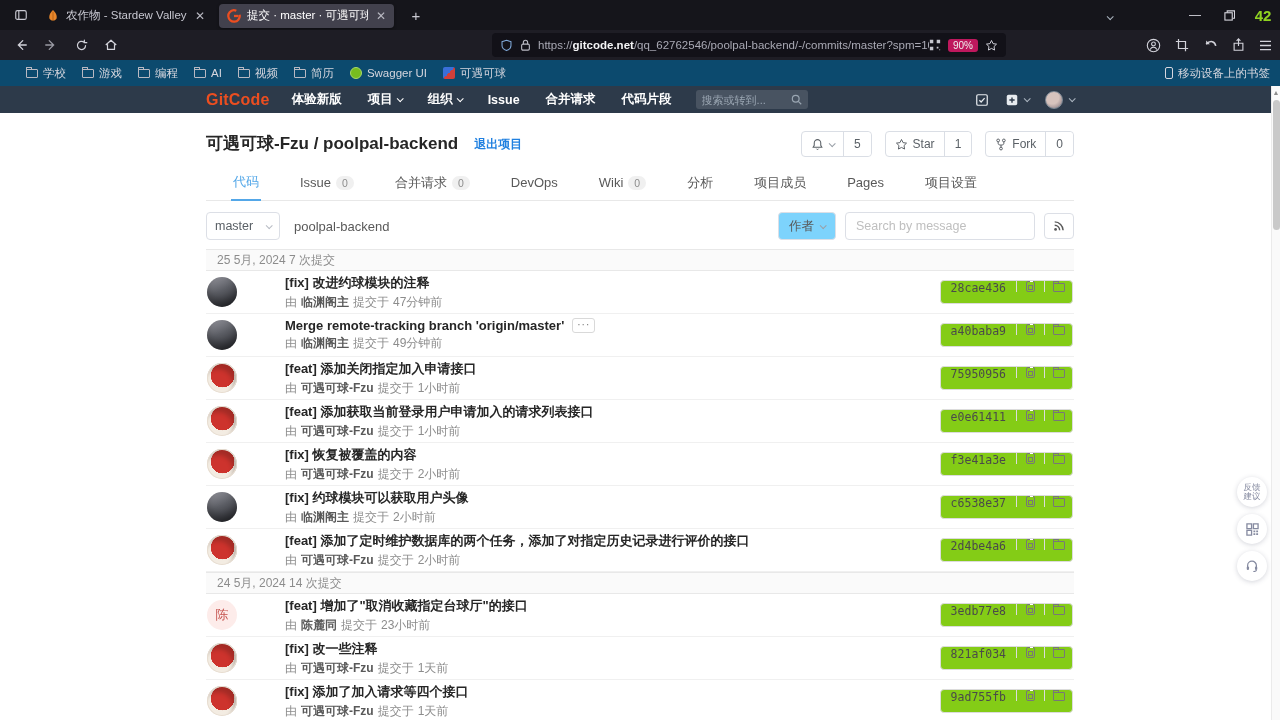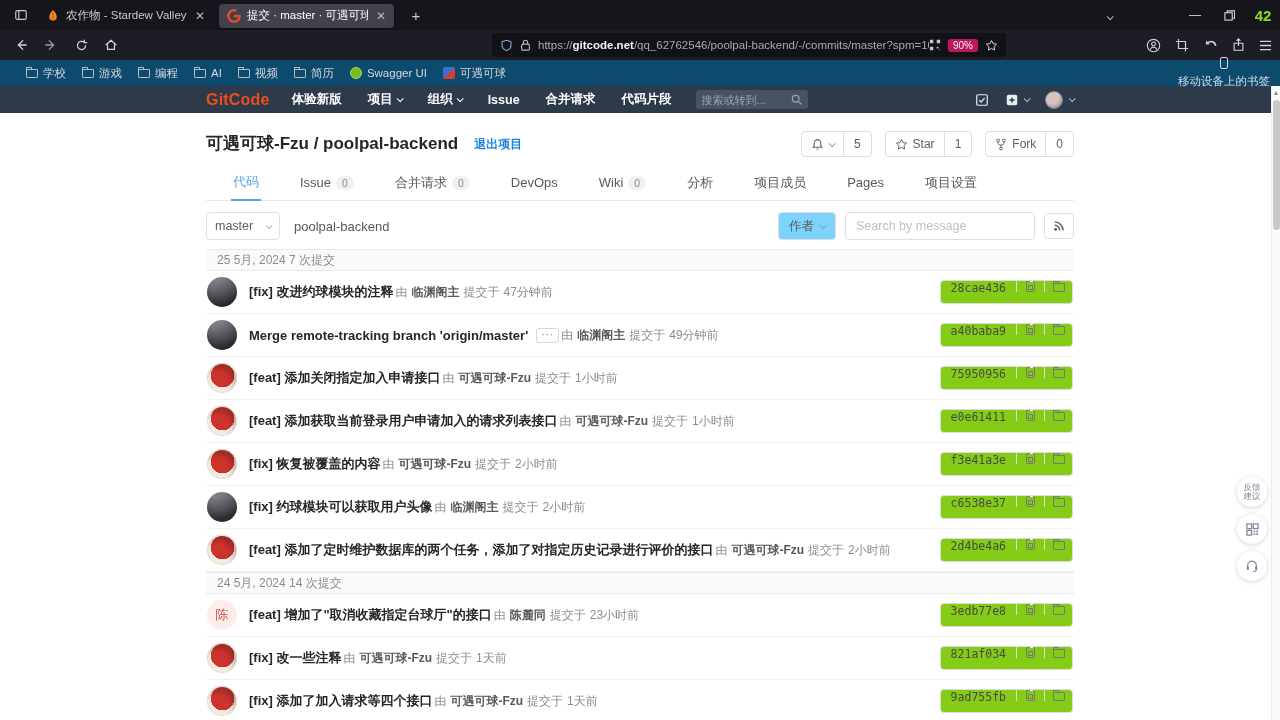--- a/index.html
+++ b/index.html
@@ -29,21 +29,21 @@
   .url-text b { color:#f4f4f6; font-weight:700; }
   .zoom-badge { background:#be185d; color:#eee; font-size:10px; border-radius:3px; padding:1px 5px; margin:0 7px; }
   .nav-right { position:absolute; right:8px; display:flex; align-items:center; gap:14px; color:#d2d2da; }
 
   .bookmarksbar { height:26px; background:#0c4a6e; display:flex; align-items:center; padding:0 26px; color:#d6d6de; font-size:11.5px; position:relative; }
   .bm { display:flex; align-items:center; gap:5px; margin-right:16px; }
   .bm-folder { width:12px; height:9px; border:1px solid #b9b9c2; border-radius:1px; position:relative; margin-top:1px; }
   .bm-folder::before { content:""; position:absolute; top:-3px; left:-1px; width:4px; height:2px; border:1px solid #b9b9c2; border-bottom:none; border-radius:1px 1px 0 0; }
   .swagger-ic { width:12px; height:12px; border-radius:50%; background:#77bc1f; border:1.5px solid #a7d96a; }
   .pool-ic { width:12px; height:12px; border-radius:2px; background:linear-gradient(135deg,#3a6fd8 0 50%,#d0403a 50% 100%); }
-  .bm-right { position:absolute; right:10px; display:flex; align-items:center; gap:5px;flex-direction:column; }
+  .bm-right { position:absolute; right:10px; display:flex; align-items:center; gap:5px; }
   .phone-ic { width:8px; height:12px; border:1px solid #d6d6de; border-radius:2px; }
 
   
   .site-header { height:27px; background:#2d3a4a; display:flex; align-items:center; }
   .sh-inner { width:868px; margin:0 auto; display:flex; align-items:center; height:100%; }
   .gc-logo { font-size:16px; font-weight:700; color:#ec4e20; letter-spacing:.2px; margin-right:22px; font-style:normal; }
   .sh-nav { display:flex; align-items:center; gap:26px; font-size:12.5px; color:#fff; font-weight:700; }
   .sh-nav .nav-it { display:flex; align-items:center; gap:4px; }
   .chev { width:5px; height:5px; border-right:1.4px solid currentColor; border-bottom:1.4px solid currentColor; transform:rotate(45deg) translateY(-1px); display:inline-block; }
   .chev.lt { border-color:#aab4bf; }
@@ -79,21 +79,21 @@
   .msg-search::placeholder { color:#bfbfbf; }
   .rss-btn { width:30px; height:26px; border:1px solid #dcdfe6; border-radius:4px; background:#fff; display:flex; align-items:center; justify-content:center; color:#595959; }
 
   .commit-groups { margin-top:9px; }
   .group-header { height:22px; background:#fafafa; border-top:1px solid #e8e8e8; border-bottom:1px solid #e8e8e8; display:flex; align-items:center; padding:0 11px; font-size:12px; color:#8c8c8c; }
   .commit-row { height:43px; display:flex; align-items:center; border-bottom:1px solid #f0f0f0; padding:0 1px; }
   .avatar { width:30px; height:30px; border-radius:50%; flex:none; margin-right:12px; }
   .av-photo { background:linear-gradient(155deg,#9a9aa2 0%,#5d5f66 45%,#27282d 100%); box-shadow:inset 0 -6px 8px rgba(0,0,0,.35); }
   .av-mascot { background:radial-gradient(circle at 52% 42%, #cd332d 0 50%, #f3ece2 51%); box-shadow:inset 0 0 0 1px #e7ddd1, inset -4px 6px 4px rgba(40,20,15,.25); }
   .av-letter { background:#fdecea; color:#c5534e; display:flex; align-items:center; justify-content:center; font-size:13px; }
-  .c-main { display:flex; flex-direction:row; gap:2px; min-width:0; }
+  .c-main { display:flex; flex-direction:column; gap:2px; min-width:0;margin-left:36px; }
   .c-titleline { display:flex; align-items:center; gap:8px; }
   .c-title { font-size:13px; font-weight:700; color:#262626; text-decoration:none; white-space:nowrap; }
   .ellipsis-btn { border:1px solid #d9d9d9; border-radius:3px; color:#737373; font-size:10px; line-height:9px; padding:1px 4px 3px; letter-spacing:1px; background:#fff; }
   .c-meta { font-size:12px; color:#8c8c8c; display:flex; gap:4px; align-items:center; }
   .c-author { color:#595959; font-weight:700; text-decoration:none; }
   .hash-group { margin-left:auto; display:flex; align-items:flex-start; height:24px; border:1px solid #dcdcdc; border-radius:4px; background:#84cc16; overflow:hidden; flex:none; }
   .hash { font-family:"DejaVu Sans Mono","Liberation Mono",monospace; font-size:11.5px; color:#4a4a4a; display:flex; align-items:center; padding:0 10px; }
   .hseg { width:28px; display:flex; align-items:center; justify-content:center; border-left:1px solid #dcdcdc; color:#6a6a6a; }
   .icon-copy { width:9px; height:11px; border:1px solid #777; border-radius:2px; position:relative; }
   .icon-copy::before { content:""; position:absolute; top:-3px; left:2px; width:3px; height:2px; border:1px solid #777; border-bottom:none; background:#fff; }

